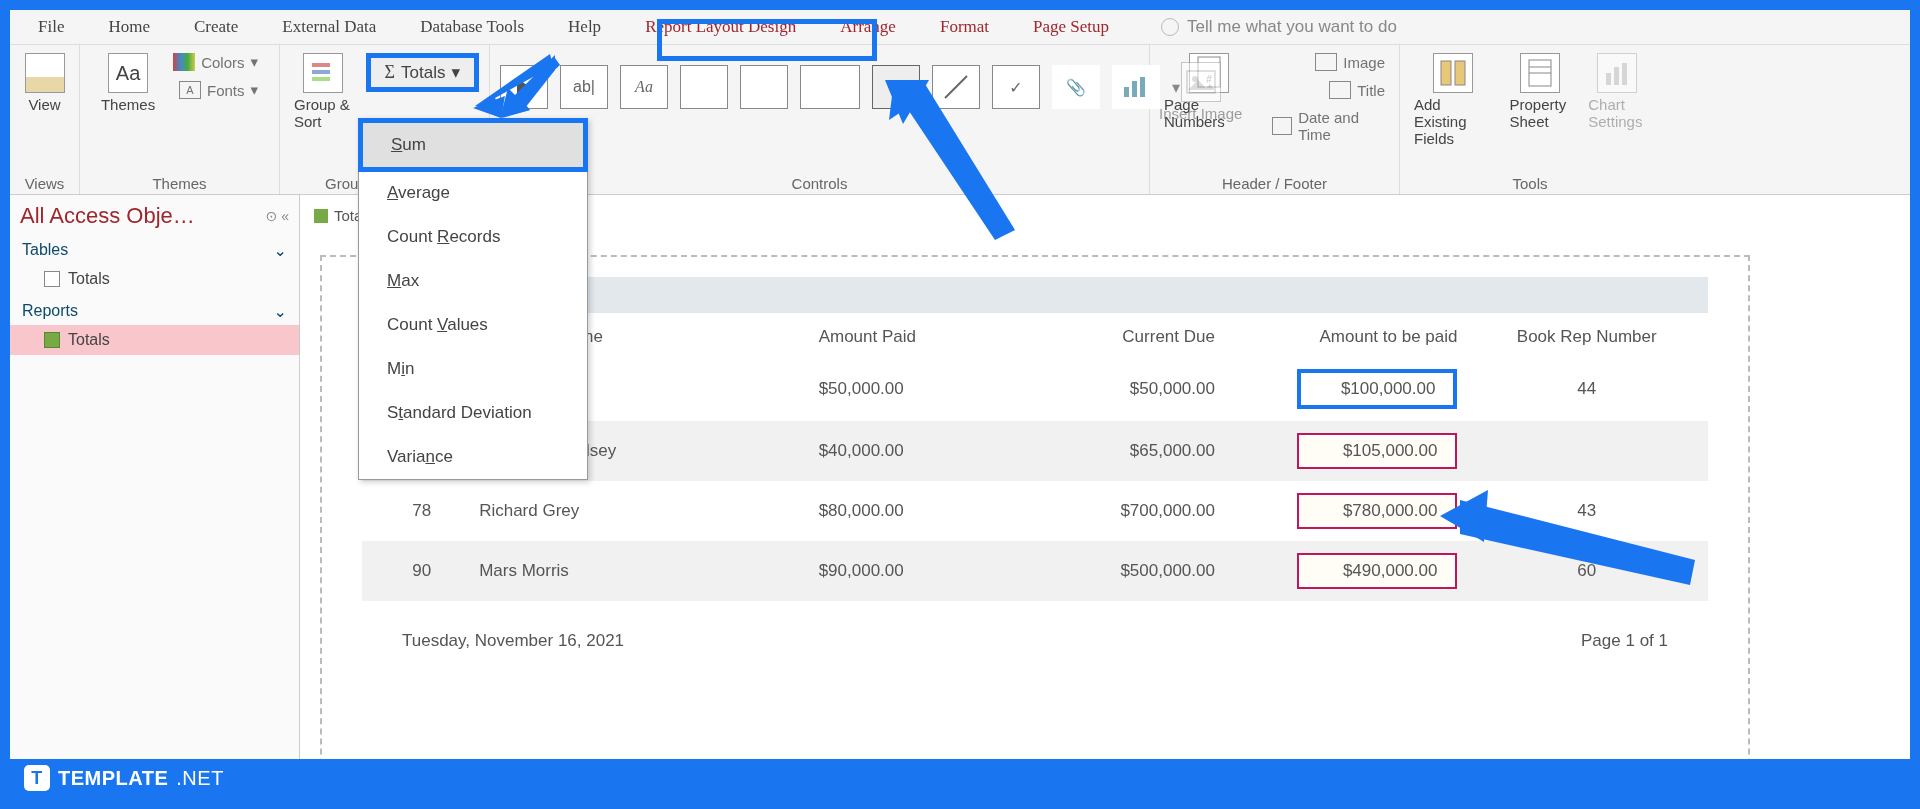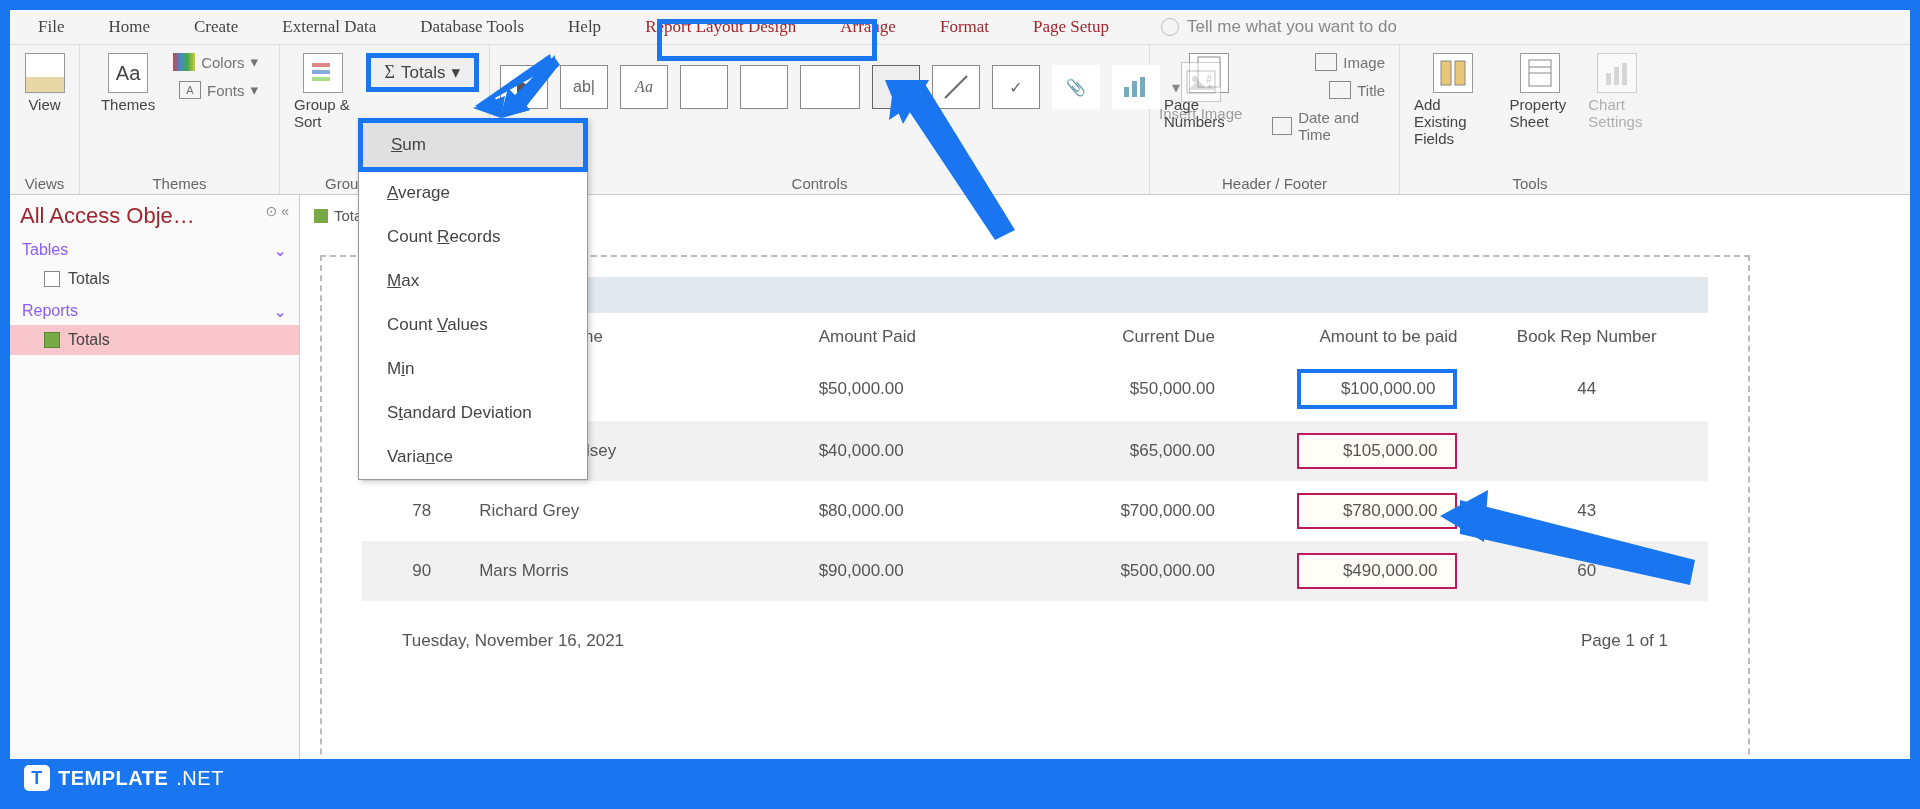--- a/index.html
+++ b/index.html
@@ -42,26 +42,26 @@
 
 
 .ddmenu { position: absolute; left: 348px; top: 108px; width: 230px; background: #fff; border: 1px solid #999; box-shadow: 2px 2px 6px rgba(0,0,0,.2); z-index: 200; }
 .ddmenu .dditem { padding: 12px 28px; font-size: 17px; color: #444; cursor: pointer; }
 .ddmenu .dditem u { text-decoration: underline; }
 .ddmenu .dditem.hi { background: #e0e0e0; border: 5px solid #1976f0; margin: -1px; }
 
 
 .workarea { display: flex; height: calc(100% - 185px); }
 .navpane { width: 290px; border-right: 1px solid #ccc; background: #fafafa; display:flex;flex-direction:column; }
-.navhead { color: #a0262e; font-size: 22px; padding: 8px 10px 4px 10px; display:flex;justify-content:space-between;}
+.navhead { color: #a0262e; font-size: 22px; padding: 8px 10px 4px 10px; display:flex;justify-content:space-between;align-items:center;}
 .navhead .chev { font-size: 14px; color:#888; }
 .searchrow { display:flex; margin: 2px 8px; border:1px solid #ccc; }
 .searchrow input { flex:1; border:none; padding: 6px 8px; font-size: 16px; font-style: italic; color:#888; outline:none; }
 .searchrow .mag { width: 30px; display:flex;align-items:center;justify-content:center;color:#888;border-left:1px solid #eee;}
-.navgroup { font-size: 16px; color:#8b5cf6; padding: 8px 12px 4px 12px; display:flex;justify-content:space-between;}
+.navgroup { font-size: 16px; color:#0c4a6e; padding: 8px 12px 4px 12px; display:flex;justify-content:space-between;}
 .navitem { font-size: 16px; color:#444; padding: 6px 12px 6px 34px; display:flex;align-items:center;gap:8px;}
 .navitem.sel { background: #f9c6cc; }
 .navitem .nicn { width:16px;height:16px; }
 
 
 .canvas { flex:1; background:#fff; position:relative; padding-left: 20px; padding-top: 20px; overflow:hidden;}
 .rptframe { border: 2px dashed #bbb; width: 1430px; height: 560px; position: relative; margin-top: 40px; padding: 20px 40px; }
 .rpttab { position:absolute; top: 12px; left: 14px; display:flex;align-items:center;gap:6px;font-size:15px;color:#555;}
 .bandhead { background: #e3e8ed; height: 36px; margin-bottom: 4px; }
 .tbl { width: 100%; border-collapse: collapse; }

